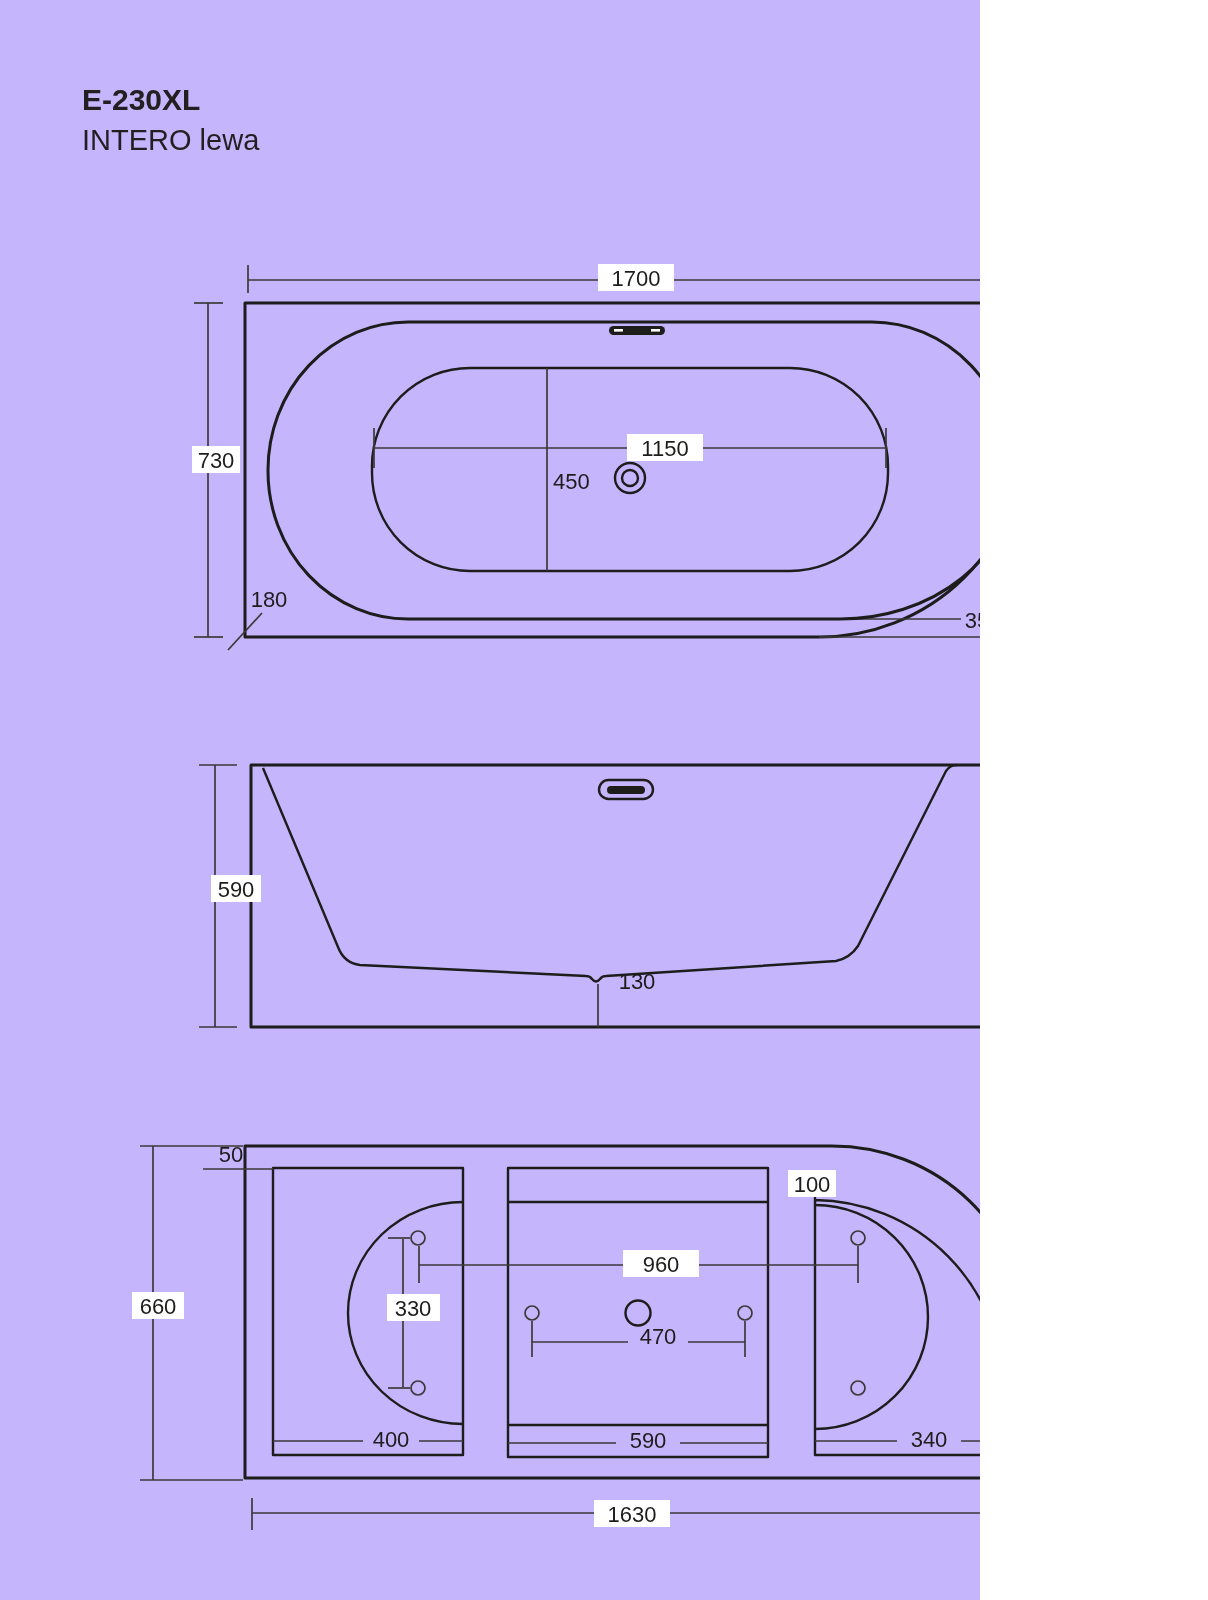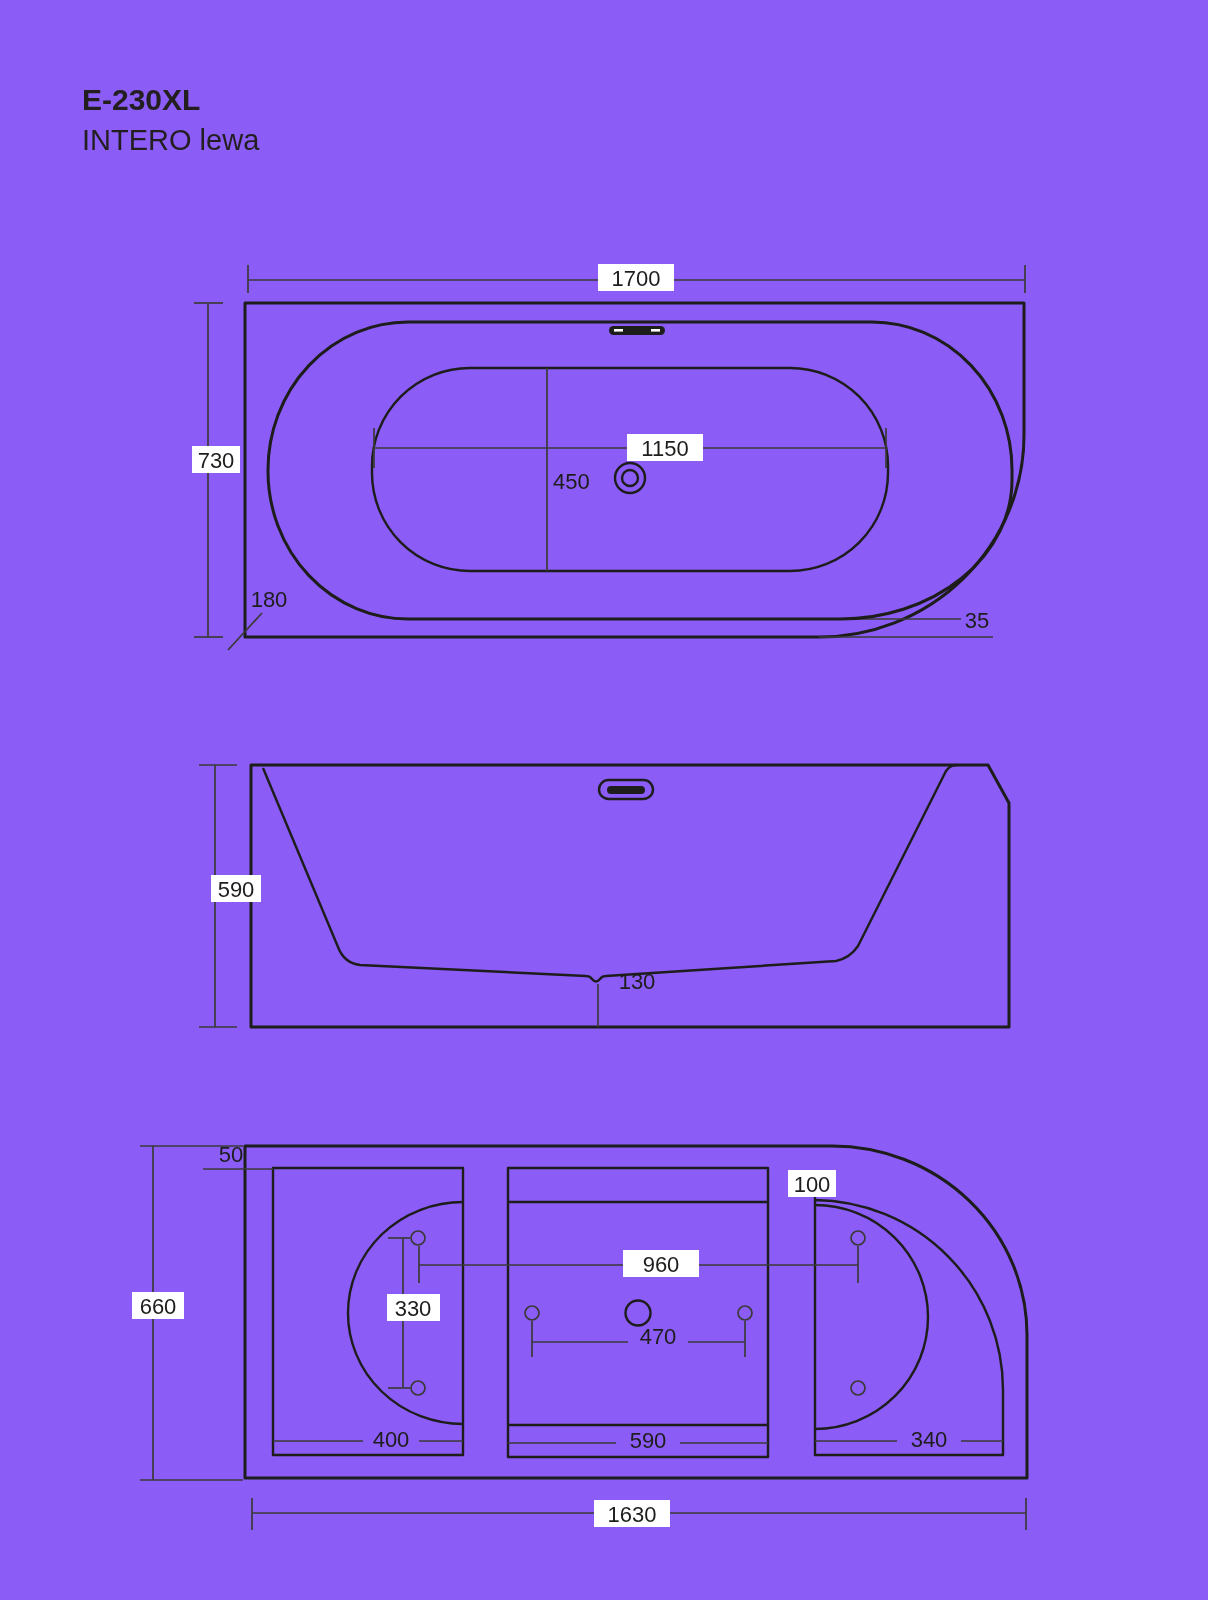--- a/index.html
+++ b/index.html
@@ -1,16 +1,16 @@
 <!DOCTYPE html>
 <html><head>
 <meta charset="utf-8">
 <style>
   html,body{margin:0;padding:0;background:#ffffff;}
-  .canvas{position:relative;width:1208px;height:1600px;background:#8b5cf6;overflow:hidden;
+  .canvas{position:relative;width:980px;height:1600px;background:#c4b5fd;overflow:hidden;
           font-family:"Liberation Sans", sans-serif;}
   svg{position:absolute;left:0;top:0;}
   .ln-main{fill:none;stroke:#1d1d1b;stroke-width:3;stroke-linejoin:round;}
   .ln-mid{fill:none;stroke:#1d1d1b;stroke-width:2.4;stroke-linejoin:round;}
   .ln-dim{fill:none;stroke:#3a3a38;stroke-width:1.7;}
   .label-bg{fill:#ffffff;stroke:none;}
   .dim-txt{font-family:"Liberation Sans", sans-serif;font-size:22px;fill:#1d1d1b;}
   .hdr-model{font-family:"Liberation Sans", sans-serif;font-size:30px;font-weight:bold;fill:#231f20;}
   .hdr-variant{font-family:"Liberation Sans", sans-serif;font-size:29px;fill:#231f20;}
   .blackfill{fill:#1d1d1b;stroke:none;}

